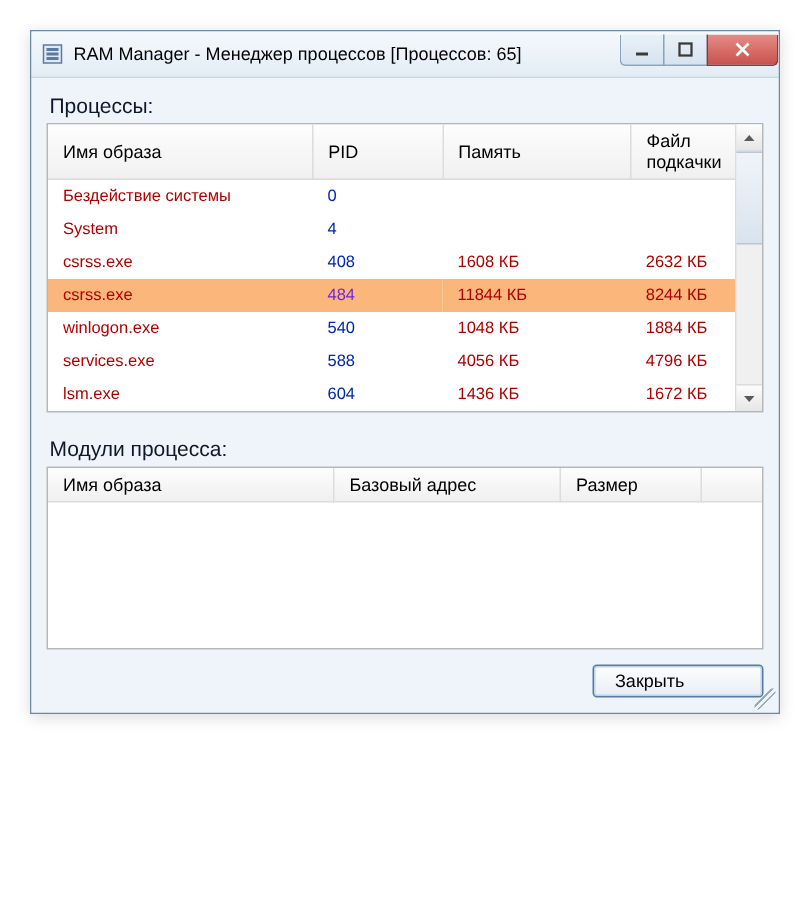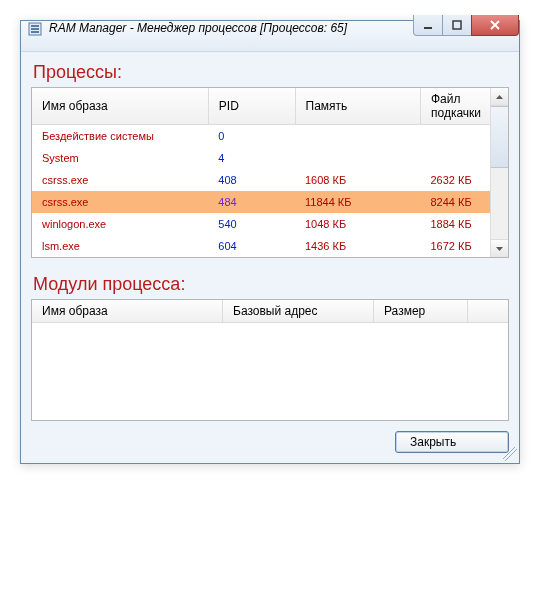--- a/index.html
+++ b/index.html
@@ -14,23 +14,22 @@
     width: 498px;
     border: 1px solid #6b8aa8;
     background: #eef4fa;
     box-shadow: 0 2px 10px rgba(0,0,0,0.15);
   }
   .titlebar {
     height: 30px;
     background: linear-gradient(#f5f9fc, #e3ecf5);
     border-bottom: 1px solid #cbd7e4;
     display: flex;
-    align-items: flex-start;
+    align-items: center;
     padding: 0 0 0 6px;
-    font-style: italic;
   }
   .titlebar .app-icon {
     width: 16px; height: 16px;
     margin-right: 6px;
     display: flex; align-items: center; justify-content: center;
   }
   .titlebar .title {
     flex: 1;
     color: #000;
     font-size: 12px;
@@ -53,22 +52,22 @@
     border-bottom-right-radius: 4px;
     margin-right: 0;
   }
   .win-btn.min { border-bottom-left-radius: 4px; }
   .win-btn svg { display:block; }
   .client {
     padding: 8px 10px 10px 10px;
     background: #eef4fa;
   }
   .section-label {
-    font-size: 18px;
-    color: #b91c1c;
+    font-size: 14px;
+    color: #0f172a;
     margin: 2px 0 4px 2px;
   }
   .panel {
     background: #fff;
     border: 1px solid #b6b6b6;
   }
   .list {
     width: 100%;
     border-collapse: collapse;
   }
@@ -214,20 +213,26 @@
               <td>11844 КБ</td>
               <td>8244 КБ</td>
             </tr>
             <tr class="row-red">
               <td>winlogon.exe</td>
               <td class="pid">540</td>
               <td>1048 КБ</td>
               <td>1884 КБ</td>
             </tr>
             <tr class="row-red">
+              <td>services.exe</td>
+              <td class="pid">588</td>
+              <td>4056 КБ</td>
+              <td>4796 КБ</td>
+            </tr>
+            <tr class="row-red">
               <td>lsm.exe</td>
               <td class="pid">604</td>
               <td>1436 КБ</td>
               <td>1672 КБ</td>
             </tr>
           </tbody>
       </table>
       <div class="proc-scroll">
         <div class="scroll-btn">
           <svg width="7" height="4">

